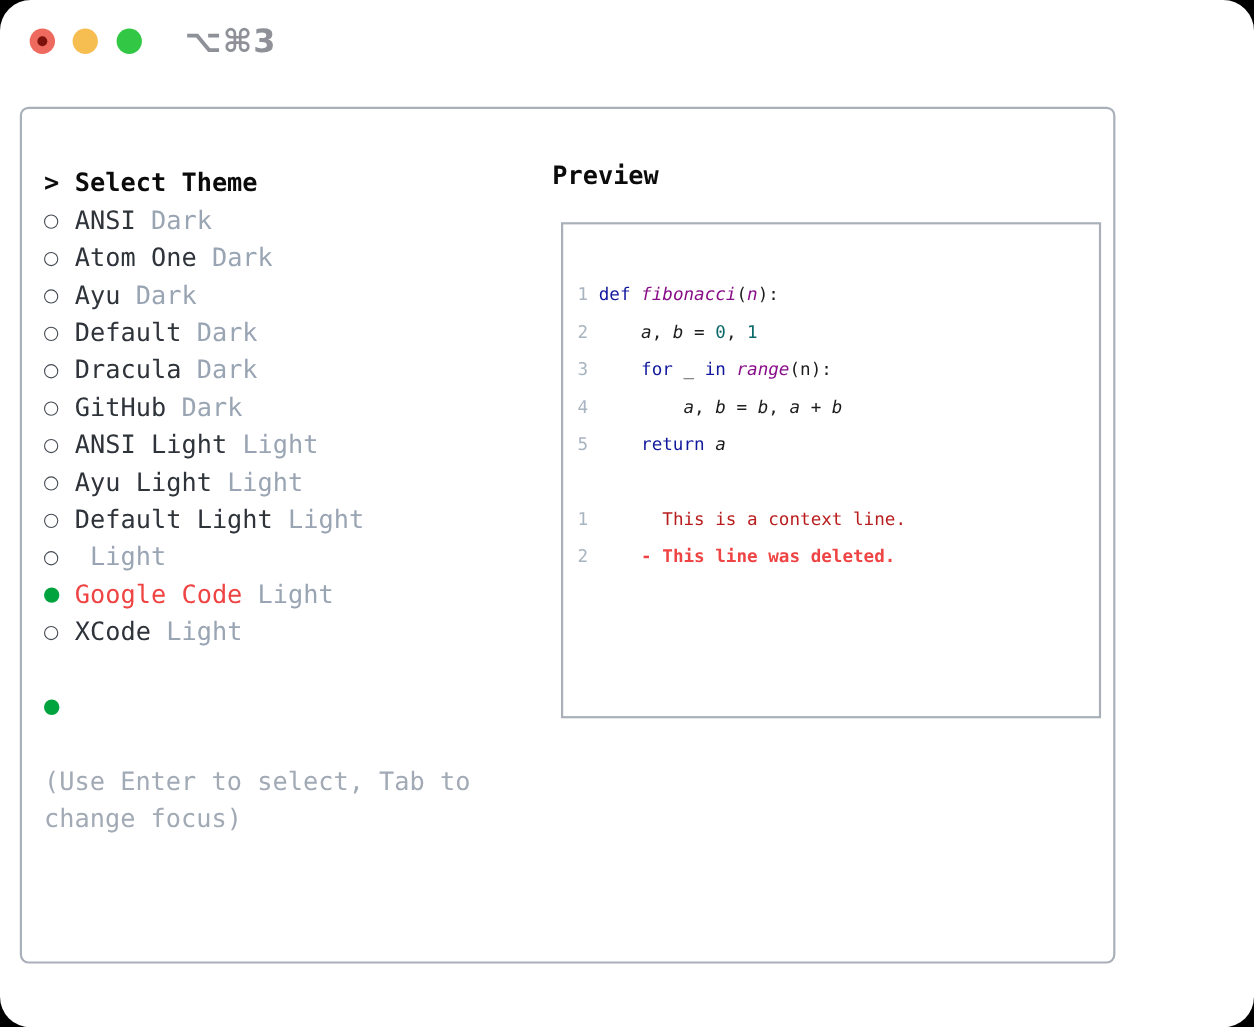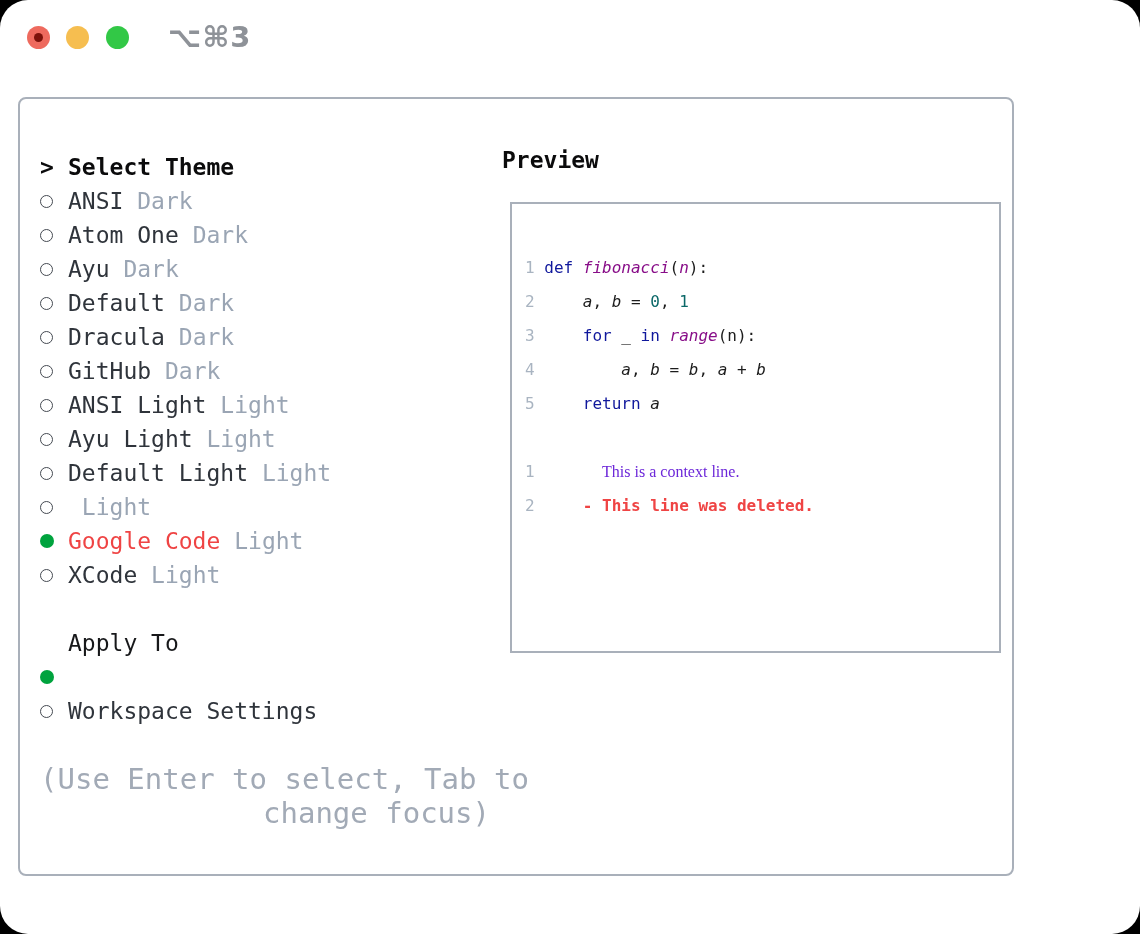--- a/index.html
+++ b/index.html
@@ -22,35 +22,35 @@
   .row{height:34px;display:flex;align-items:center;font-size:23px;color:#2f343b;white-space:pre;}
   .row .marker{width:28px;flex:none;display:flex;align-items:center;}
   .hdr-marker{font-weight:bold;color:#0b0b0c;}
   .row.header{font-weight:bold;color:#0b0b0c;}
   .ring{width:13px;height:13px;border:1.5px solid #454a52;border-radius:50%;box-sizing:border-box;}
   .dot{width:14px;height:14px;border-radius:50%;background:#00a33e;}
   .t-variant{color:#9aa5b4;}
   .selected-label{color:#ef4444;}
   .section-header{color:#17181a;}
   .spacer{height:34px;}
-  .hint-line{height:34px;line-height:34px;font-size:29px;color:#a2aab6;white-space:pre;text-align:right;}
+  .hint-line{height:34px;line-height:34px;font-size:23px;color:#a2aab6;white-space:pre;}
   
   .preview-title{position:absolute;left:482px;top:44px;height:34px;line-height:34px;
                  font-size:23px;font-weight:bold;color:#0b0b0c;}
   .preview-box{position:absolute;left:490px;top:103px;width:474px;height:400px;
                border:2px solid #a9b0ba;background:#fff;box-sizing:content-box;
                padding:47px 0 0 13px;overflow:hidden;}
   .pline{height:34px;line-height:34px;font-size:16px;white-space:pre;color:#1c1c1c;}
   .lnum{color:#a9b4c1;}
   .tk-pl{color:#1c1c1c;}
   .tk-kw{color:#10189c;}
   .tk-fn{color:#880d88;}
   .tk-num{color:#0b6868;}
   .it{font-style:italic;}
-  .diff-context{color:#6d28d9;font-family:Liberation Serif, serif;}
+  .diff-context{color:#b91c1c;}
   .diff-deleted{color:#ef4444;font-weight:bold;}
   .diff-added{color:#12c212;}
 </style>
 </head>
 <body>
 
 <div class="window">
 
   <div class="titlebar">
     <div class="tl tl-red">
@@ -75,26 +75,22 @@
           <div class="row"><span class="marker"><span class="ring"></span></span><span>Dracula</span><span> </span><span class="t-variant">Dark</span></div>
           <div class="row"><span class="marker"><span class="ring"></span></span><span>GitHub</span><span> </span><span class="t-variant">Dark</span></div>
           <div class="row"><span class="marker"><span class="ring"></span></span><span>ANSI Light</span><span> </span><span class="t-variant">Light</span></div>
           <div class="row"><span class="marker"><span class="ring"></span></span><span>Ayu Light</span><span> </span><span class="t-variant">Light</span></div>
           <div class="row"><span class="marker"><span class="ring"></span></span><span>Default Light</span><span> </span><span class="t-variant">Light</span></div>
           <div class="row"><span class="marker"><span class="ring"></span></span><span> </span><span class="t-variant">Light</span></div>
           <div class="row"><span class="marker"><span class="dot"></span></span><span class="selected-label">Google Code</span><span class="selected-label"> </span><span class="t-variant">Light</span></div>
           <div class="row"><span class="marker"><span class="ring"></span></span><span>XCode</span><span> </span><span class="t-variant">Light</span></div>
         </div>
       <div class="spacer"></div>
-      <div class="row section-header">
-        <span class="marker"></span><span>Apply To</span>
-      </div>
       <div id="apply-list">
           <div class="row"><span class="marker"><span class="dot"></span></span></div>
-          <div class="row"><span class="marker"><span class="ring"></span></span><span>Workspace Settings</span></div>
         </div>
       <div class="spacer"></div>
       <div class="hint-line">(Use Enter to select, Tab to</div>
       <div class="hint-line">change focus)</div>
     </div>
 
     <div class="preview-title">Preview</div>
     <div class="preview-box">
       <div id="code-lines">
           <div class="pline"><span class="lnum">1 </span><span class="tk-kw">def</span><span class="tk-pl"> </span><span class="tk-fn it">fibonacci</span><span class="tk-pl">(</span><span class="tk-fn it">n</span><span class="tk-pl">):</span></div>

